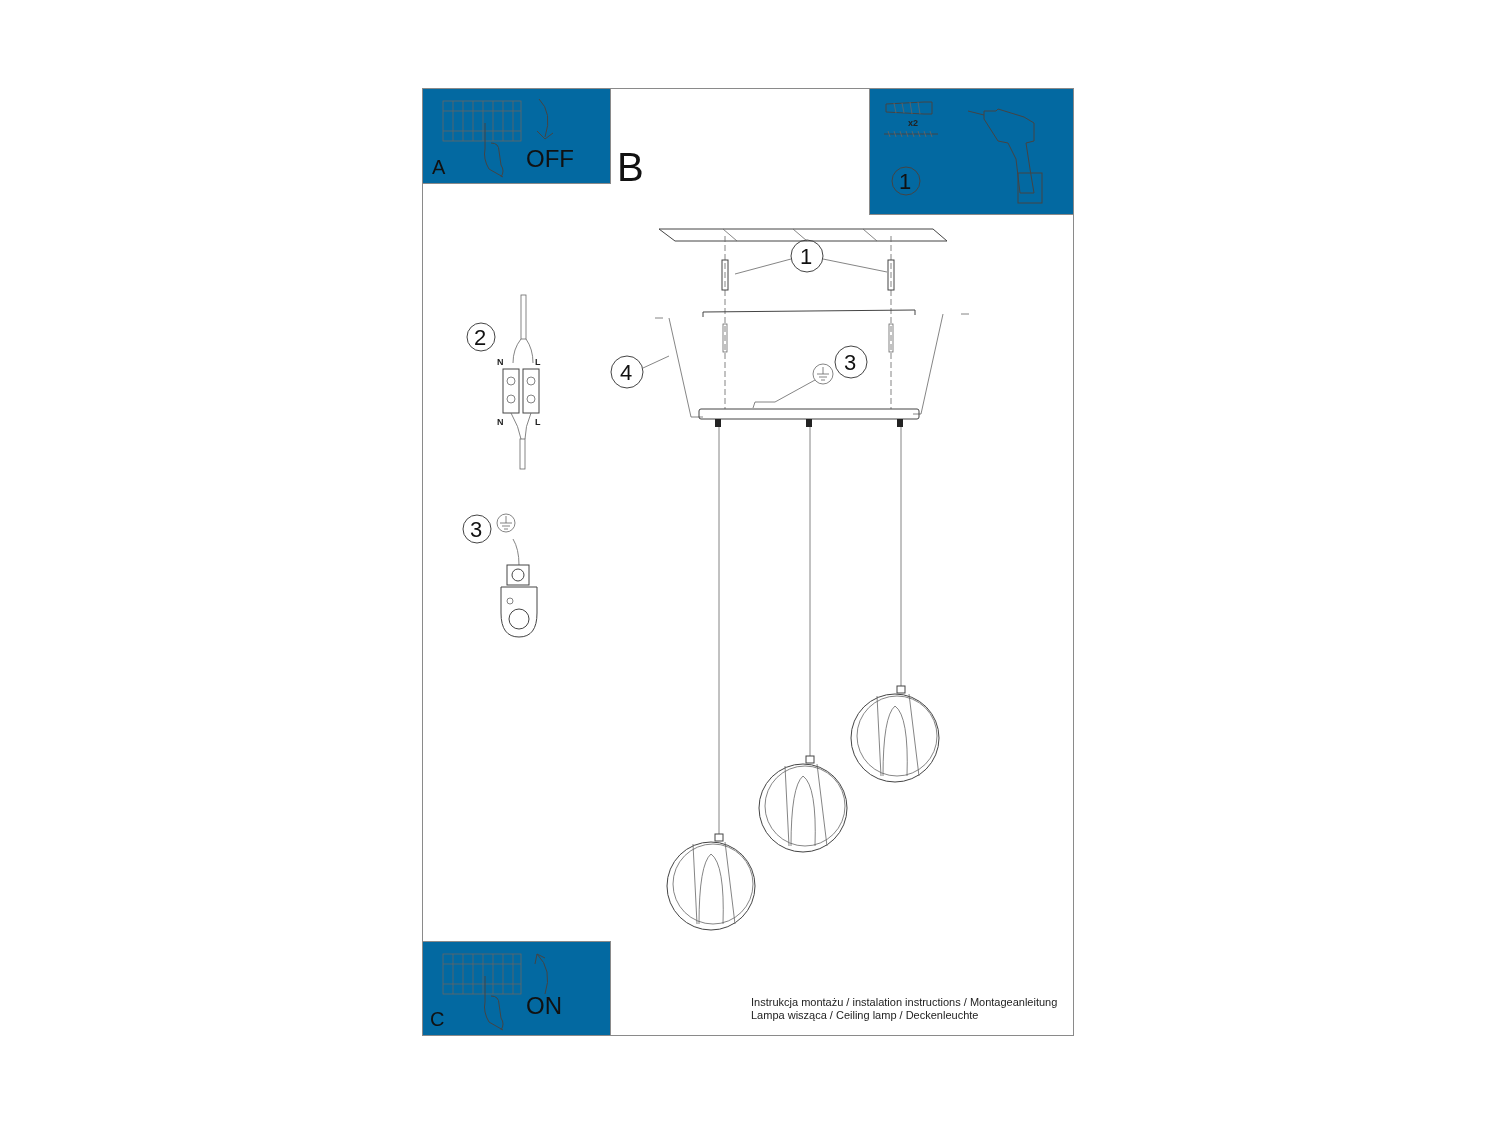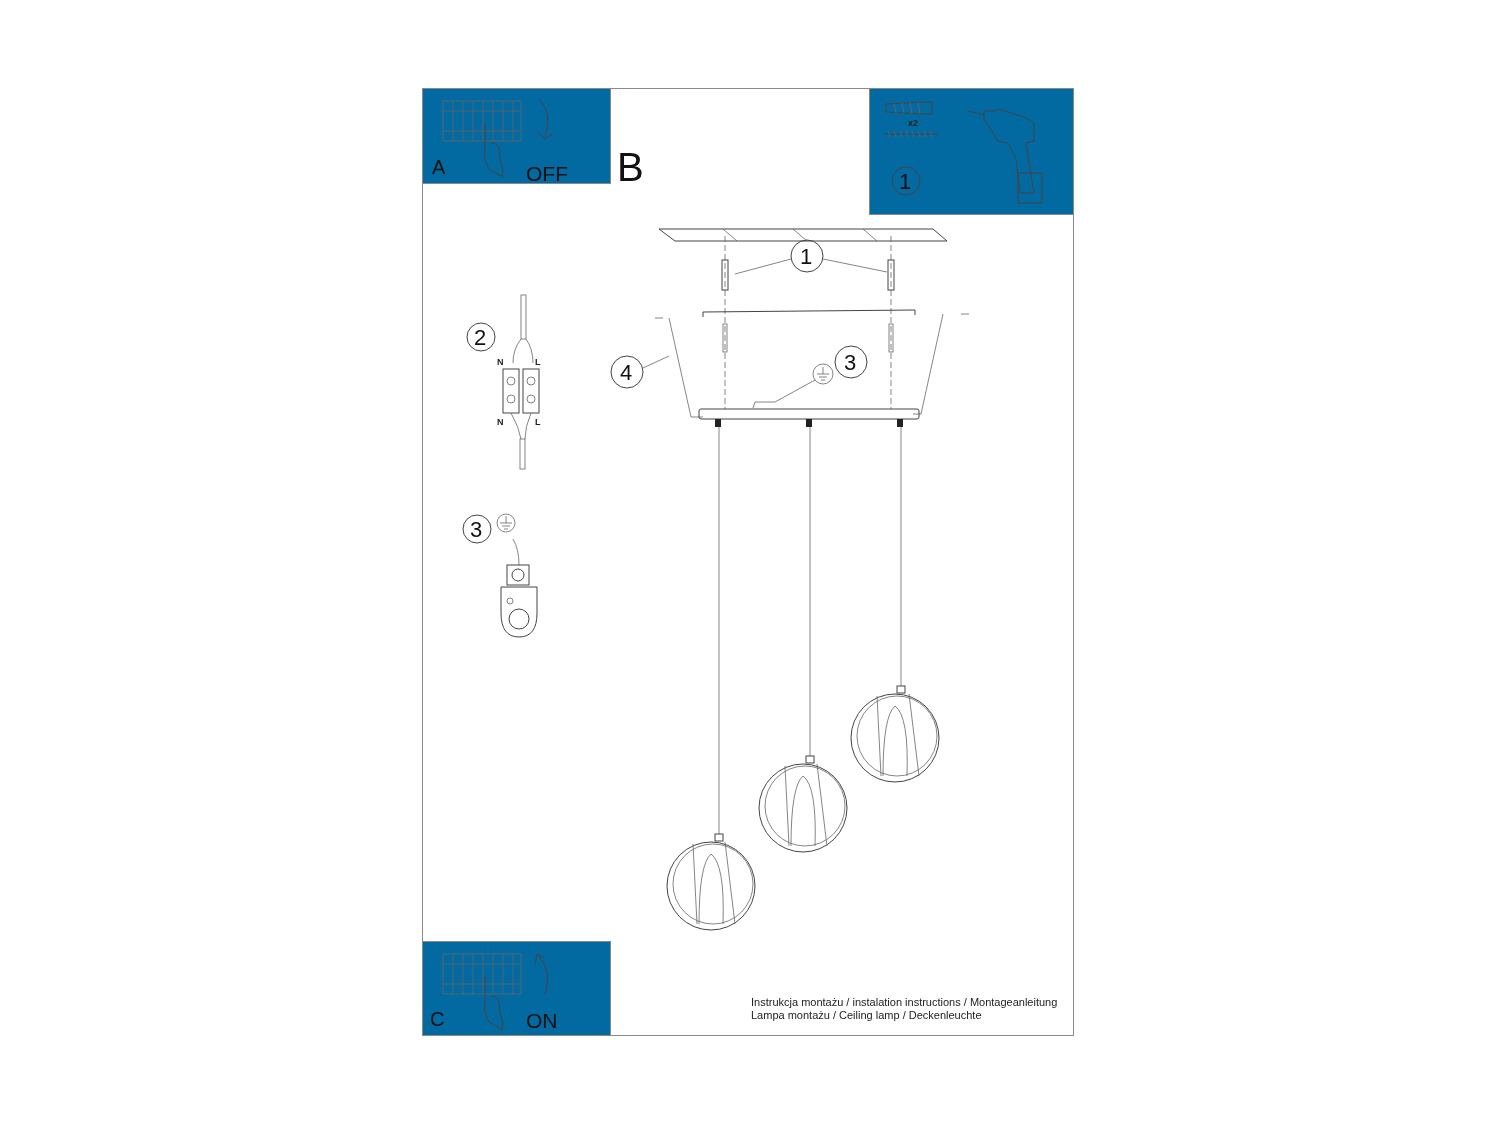--- a/index.html
+++ b/index.html
@@ -5,21 +5,21 @@
     html, body { margin: 0; padding: 0; background: #ffffff; }
     body { width: 1500px; height: 1125px; position: relative; overflow: hidden;
            font-family: "Liberation Sans", sans-serif; color: #111; }
     .page { position: absolute; left: 422px; top: 88px; width: 652px; height: 948px;
             border: 1px solid #8a8a8a; box-sizing: border-box; background: #fff; }
     .panel { position: absolute; border: 1px solid #8a8a8a; box-sizing: border-box; background: #0369a1; }
     .panel-a { left: 0; top: 0; width: 188px; height: 95px; border-left: none; border-top: none; }
     .panel-c { left: 0; bottom: 0; width: 188px; height: 94px; border-left: none; border-bottom: none; }
     .panel-tools { right: 0; top: 0; width: 204px; height: 126px; border-right: none; border-top: none; }
     .letter { position: absolute; font-size: 20px; line-height: 1; }
-    .state { position: absolute; font-size: 21px; line-height: 1; margin-top: 16px; }
+    .state { position: absolute; font-size: 24px; line-height: 1; }
     .big-letter { position: absolute; left: 194px; top: 58px; font-size: 40px; line-height: 1; }
     .caption { position: absolute; left: 328px; top: 907px; font-size: 11px; line-height: 13px; color: #222; }
     svg { position: absolute; overflow: visible; }
     .stroke { fill: none; stroke: #444; stroke-width: 1; }
     .stroke-thin { fill: none; stroke: #666; stroke-width: 0.8; }
     .callout-text { font-family: "Liberation Sans", sans-serif; font-size: 22px; fill: #111; }
     .small-text { font-family: "Liberation Sans", sans-serif; font-size: 9px; fill: #222; font-weight: bold; }
   </style>
 </head>
 <body>
@@ -184,15 +184,15 @@
     </svg>
     <svg style="left:108px;top:8px;" width="30" height="50">
       <path class="stroke" d="M14 44 Q22 20 6 4 M4 14 L6 4 L14 8"></path>
     </svg>
     <span class="letter" style="left:7px;top:67px;">C</span>
     <span class="state" style="left:103px;top:52px;">ON</span>
   </div>
 
   <div class="caption">
     <div>Instrukcja montażu / instalation instructions / Montageanleitung</div>
-    <div>Lampa montażu / Ceiling lamp / Deckenleuchte</div>
+    <div>Lampa wisząca / Ceiling lamp / Deckenleuchte</div>
   </div>
 </div>
 
 </body></html>

